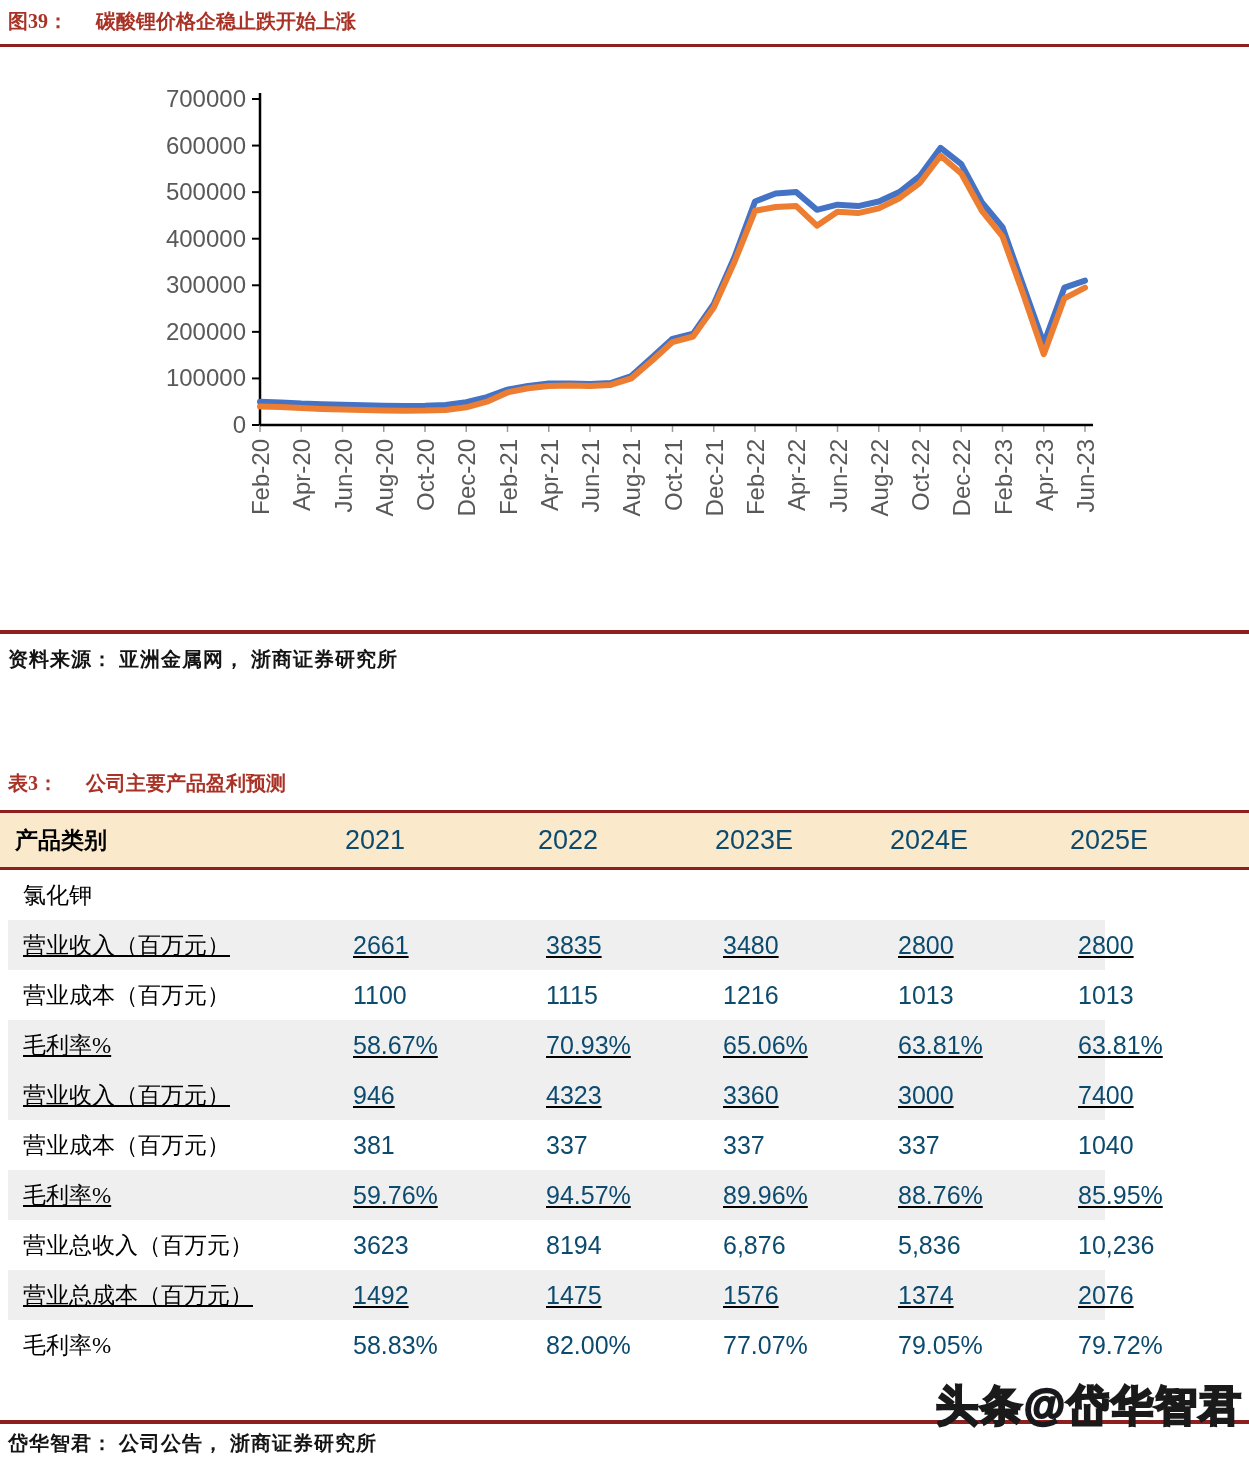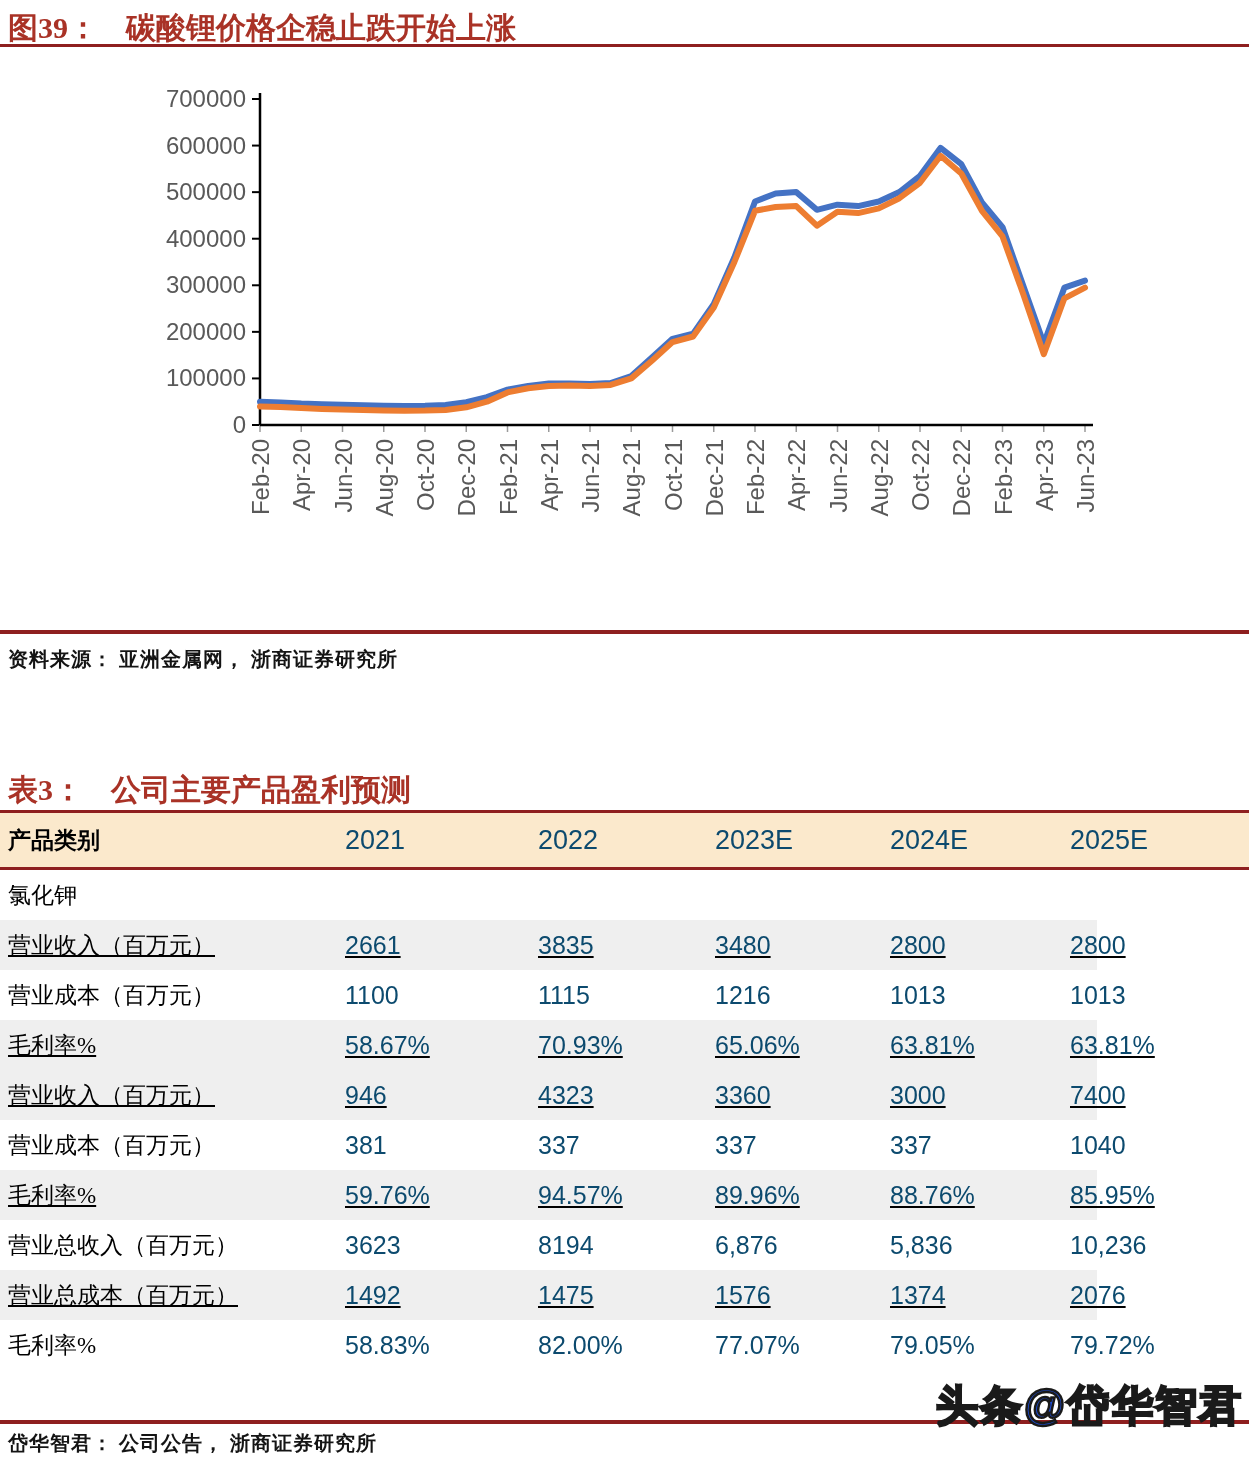--- a/index.html
+++ b/index.html
@@ -3,21 +3,21 @@
 <meta charset="utf-8">
 <style>
   html,body{margin:0;padding:0;}
   body{
     width:1249px;height:1459px;position:relative;background:#ffffff;
     font-family:"Liberation Sans",sans-serif;overflow:hidden;
   }
   .page{position:absolute;inset:0;}
   .fig-title,.tbl-title{
     position:absolute;left:8px;
-    font-family:"Liberation Serif",serif;font-weight:bold;font-size:30px;
+    font-family:"Liberation Serif",serif;font-weight:bold;font-size:20px;
     color:#A93226;white-space:nowrap;
   }
   .fig-title{top:8px;}
   .tbl-title{top:770px;}
   .title-label{margin-right:28px;}
   .rule{position:absolute;left:0;width:1249px;background:#8E1F1F;}
   .rule-top{top:44px;height:3px;}
   .rule-mid{top:630px;height:4px;}
   .rule-bottom{top:1420px;height:4px;}
   #chart-svg{position:absolute;left:150px;top:82px;width:950px;height:468px;}
@@ -34,37 +34,37 @@
     font-weight:600;font-size:20px;color:#141414;letter-spacing:1px;white-space:nowrap;
   }
   .source-chart{top:646px;}
   .source-table{top:1430px;}
   .tbl-header{
     position:absolute;left:0;top:810px;width:1249px;height:60px;
     background:#FBE9CC;border-top:3px solid #8E1F1F;border-bottom:3px solid #8E1F1F;
     box-sizing:border-box;display:grid;
     grid-template-columns:345px 193px 177px 175px 180px 1fr;align-items:center;
   }
-  #tbl-body{position:absolute;left:0;top:870px;width:1097px;}
+  #tbl-body{position:absolute;left:8px;top:870px;width:1097px;}
   .trow{
     display:grid;grid-template-columns:345px 193px 177px 175px 180px 1fr;
     align-items:center;height:50px;background:#ffffff;
   }
   .trow.alt{background:#EFEFEF;text-decoration:underline;}
   .label-cell{
-    padding-left:8px;font-family:"Liberation Serif",serif;
+    padding-left:15px;font-family:"Liberation Serif",serif;
     font-size:23px;color:#000;white-space:nowrap;
   }
   .head-label{font-weight:600;}
   .num-cell{font-size:25px;color:#0c4a6e;}
   .head-num{font-size:27px;}
   .watermark{
     position:absolute;top:1378px;right:6px;z-index:5;
     font-size:42px;font-weight:bold;letter-spacing:2px;white-space:nowrap;
-    color:#1d4ed8;-webkit-text-stroke:2.5px #1a1a1a;
+    color:#0f172a;-webkit-text-stroke:2.5px #1a1a1a;
   }
 </style>
 </head>
 <body>
 
 <div class="page">
 
   <div class="fig-title">
     <span class="title-label">图39：</span><span>碳酸锂价格企稳止跌开始上涨</span>
   </div>

